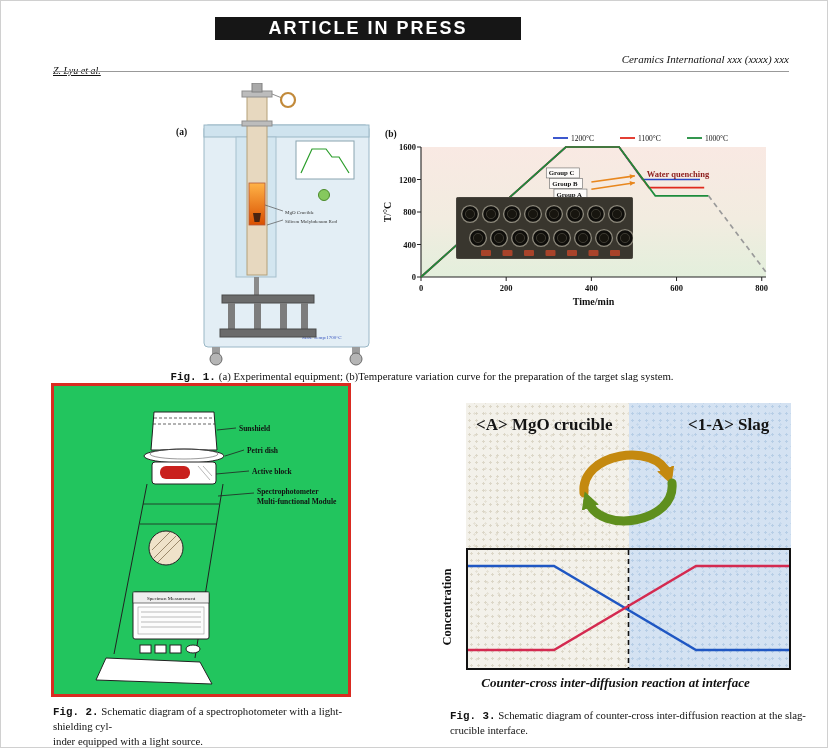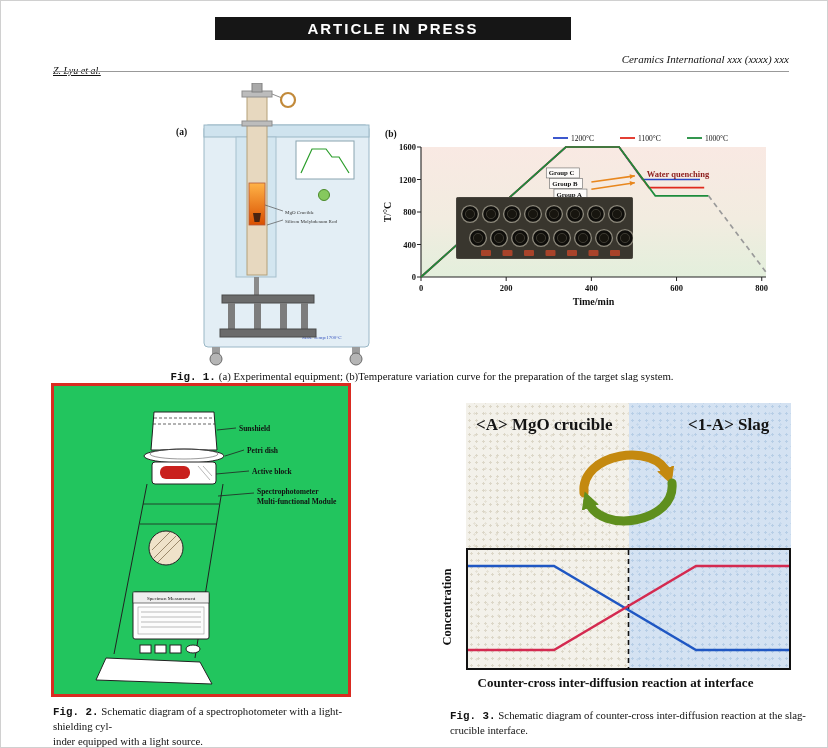--- a/index.html
+++ b/index.html
@@ -1,20 +1,20 @@
 <!DOCTYPE html>
 <html><head>
 <meta charset="utf-8">
 <style>
   html,body{margin:0;padding:0;background:#ffffff;}
   .page{position:relative;width:828px;height:748px;background:#fff;border:1px solid #d0d0d0;
         box-sizing:border-box;overflow:hidden;font-family:"Liberation Serif","DejaVu Serif",serif;color:#111;}
-  .banner{position:absolute;left:214px;top:16px;width:356px;height:23px;background:#161616;
+  .banner{position:absolute;left:214px;top:16px;width:306px;height:23px;background:#161616;
           color:#fff;font-family:"Liberation Sans","DejaVu Sans",sans-serif;font-weight:bold;
-          font-size:15px;letter-spacing:2px;text-align:center;line-height:23px;}
+          font-size:18px;letter-spacing:2px;text-align:center;line-height:23px;}
   .author{position:absolute;left:52px;top:64px;font-style:italic;font-size:10px;text-decoration:underline;}
   .journal{position:absolute;right:38px;top:52px;font-style:italic;font-size:11px;}
   .headrule{position:absolute;left:52px;right:38px;top:70px;border-top:1px solid #999;height:0;}
 
   
   .fig1a{position:absolute;left:145px;top:82px;width:260px;height:290px;}
   .fig1a svg{width:260px;height:285px;display:block;}
   .fig1b{position:absolute;left:382px;top:126px;width:400px;height:184px;}
   .fig1b > svg{position:absolute;left:0;top:0;width:400px;height:184px;}
   .blabel{position:absolute;left:2px;top:2px;font-weight:bold;font-size:9.5px;}
@@ -41,21 +41,21 @@
     background-size:7px 7px,11px 11px;background-position:0 0,3px 5px;}
   .f3lab{position:absolute;font-weight:bold;font-size:17px;color:#141414;}
   .f3lab-left{left:38px;top:12px;}
   .f3lab-right{left:250px;top:12px;}
   .f3arrows{position:absolute;left:128px;top:28px;width:124px;height:104px;}
   .f3plot{position:absolute;left:28px;top:145px;width:325px;height:122px;border:2px solid #111;box-sizing:border-box;}
   .f3plot .halves{position:absolute;inset:0;display:flex;}
   .f3plot svg{position:absolute;inset:0;width:100%;height:100%;}
   .f3ylab{position:absolute;left:-60px;top:196px;width:140px;height:16px;text-align:center;
           transform:rotate(-90deg);font-weight:bold;font-size:12.5px;}
-  .f3banner{position:absolute;left:0;top:272px;width:355px;text-align:center;font-weight:bold;font-size:13px;}
+  .f3banner{position:absolute;left:0;top:272px;width:355px;text-align:center;font-weight:bold;font-size:13px;font-style:italic;}
   .cap3{position:absolute;left:449px;top:707px;width:360px;}
 
   
   .ctick{font:bold 8.5px "Liberation Serif",serif;fill:#111;}
   .caxis{font:bold 10px "Liberation Serif",serif;fill:#111;}
   .clegend{font:7.5px "Liberation Serif",serif;fill:#111;}
   .cann{font:bold 6.8px "Liberation Serif",serif;}
   .cann-bold{font:bold 8.5px "Liberation Serif",serif;}
   .tiny{font:5px "Liberation Serif",serif;fill:#333;}
   .tinyblue{font:5px "Liberation Serif",serif;fill:#3a57c0;}

